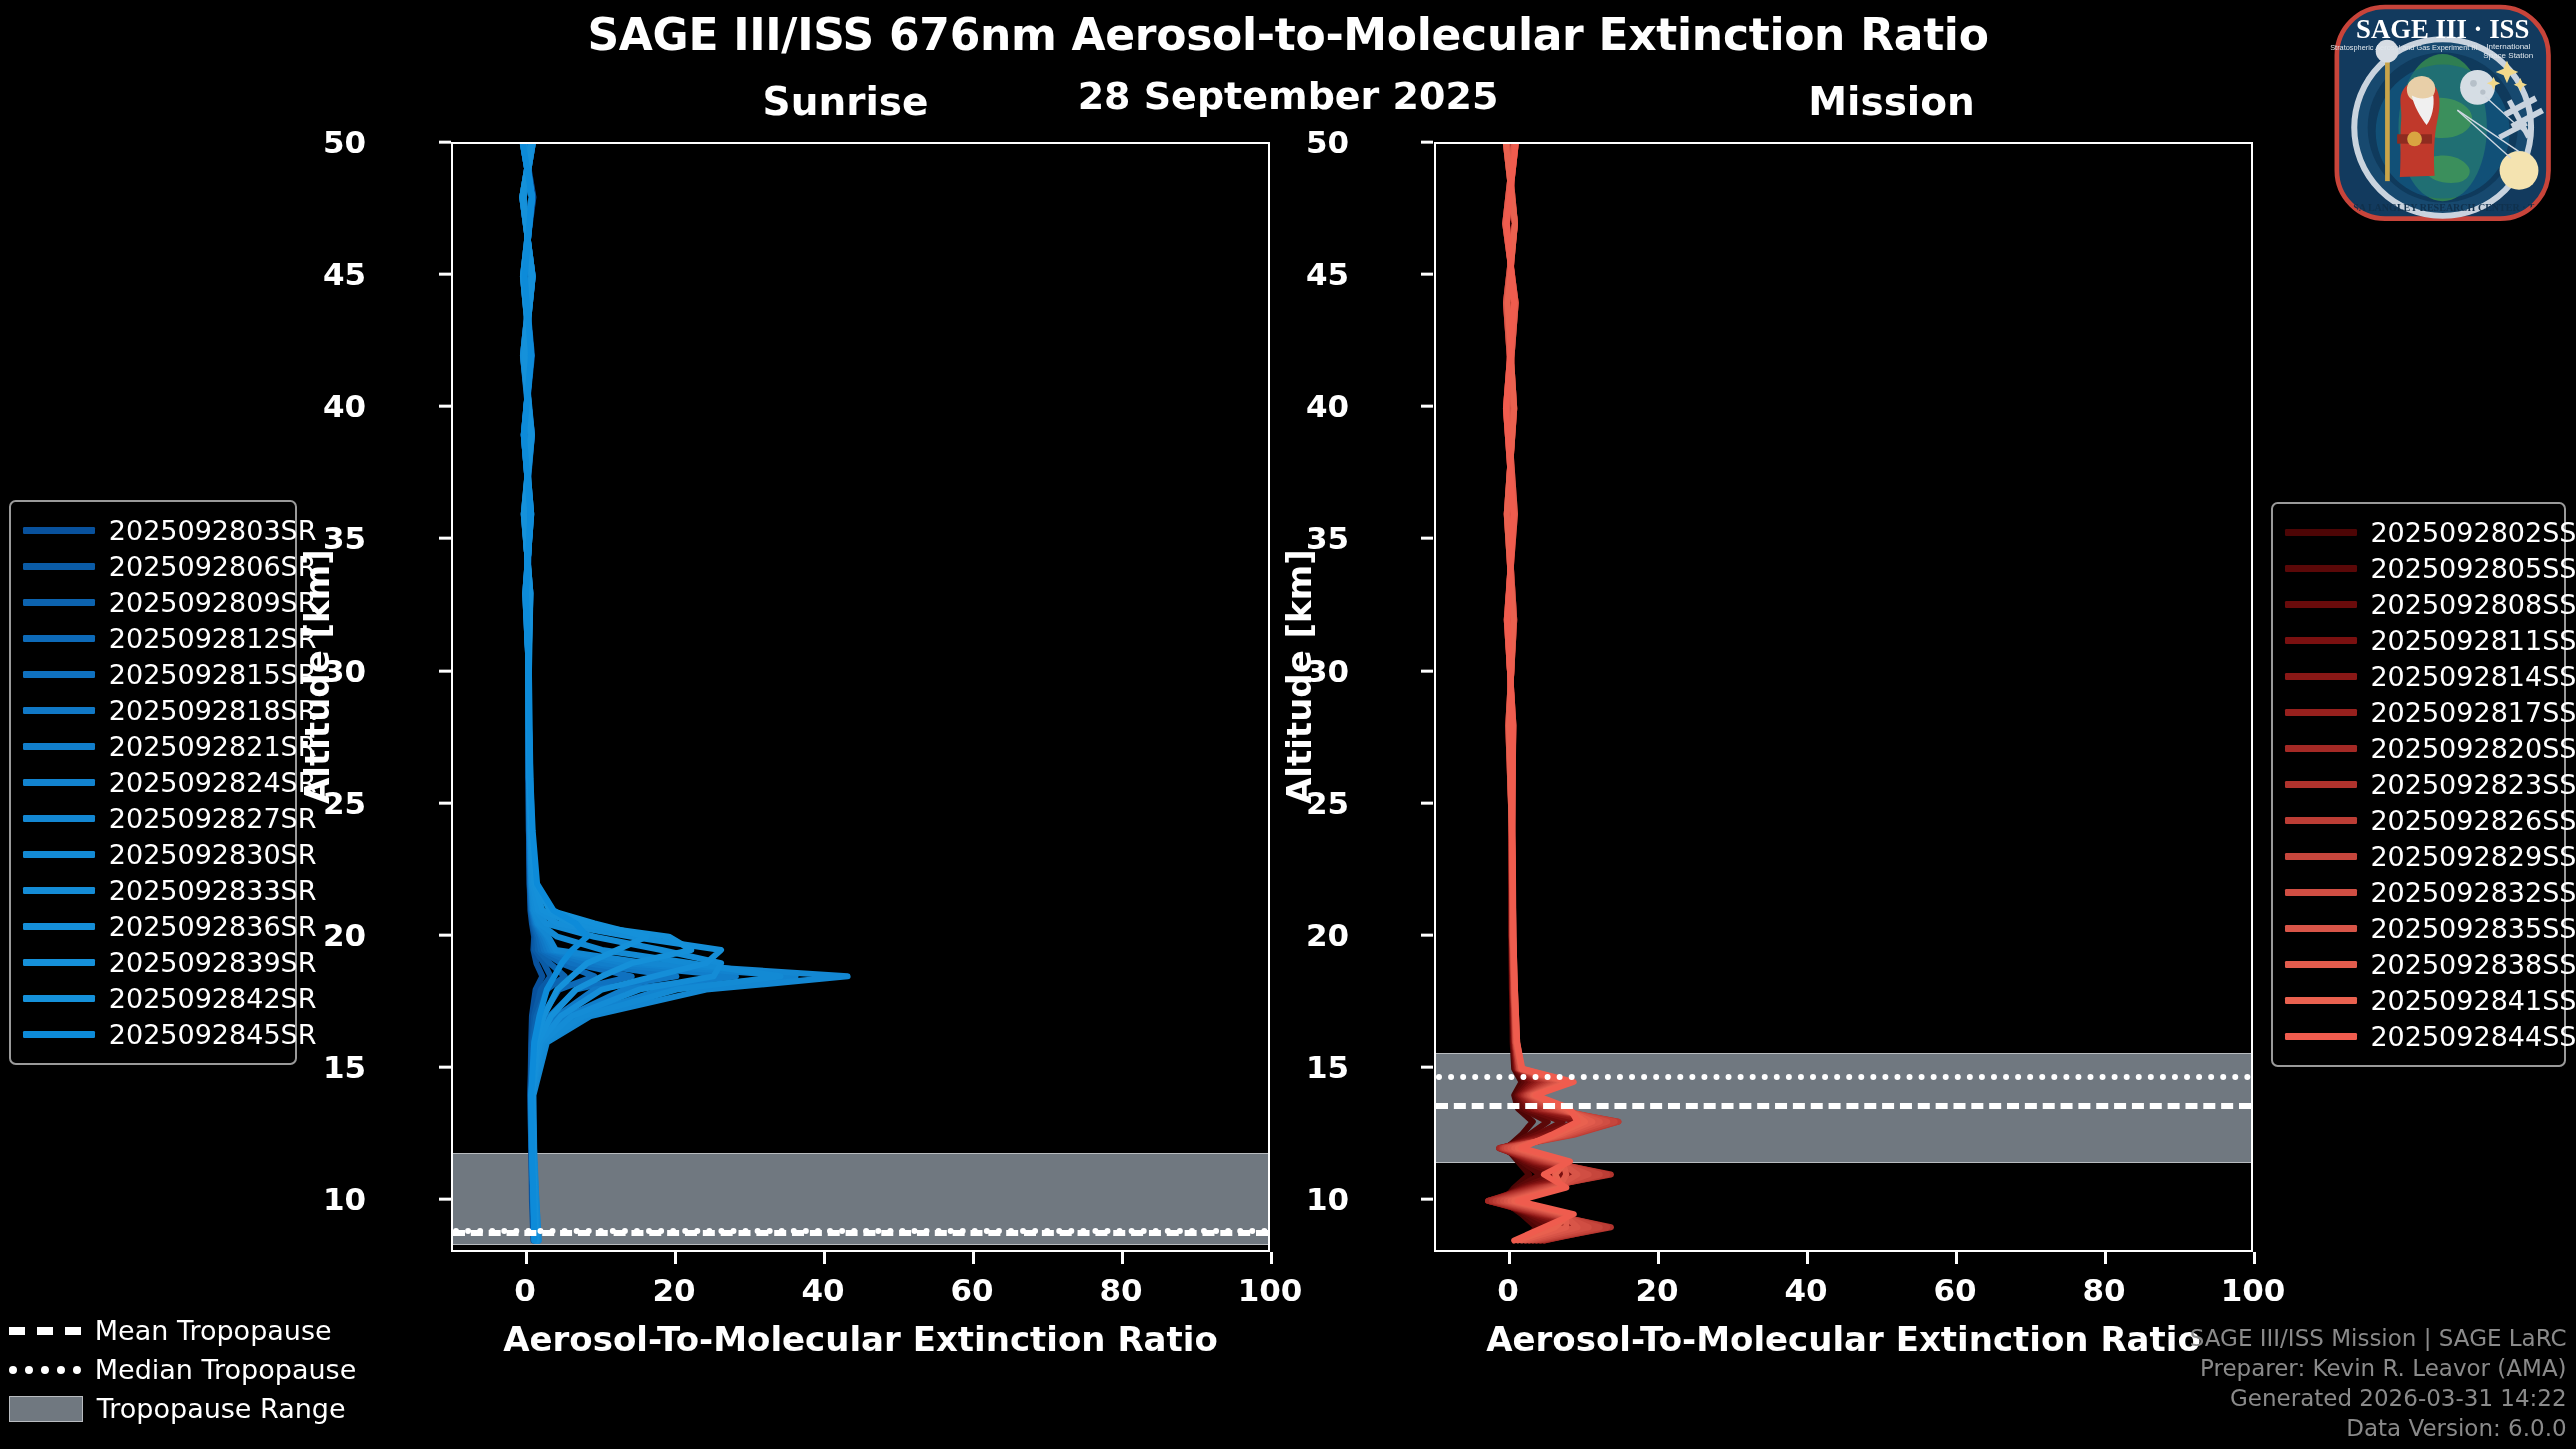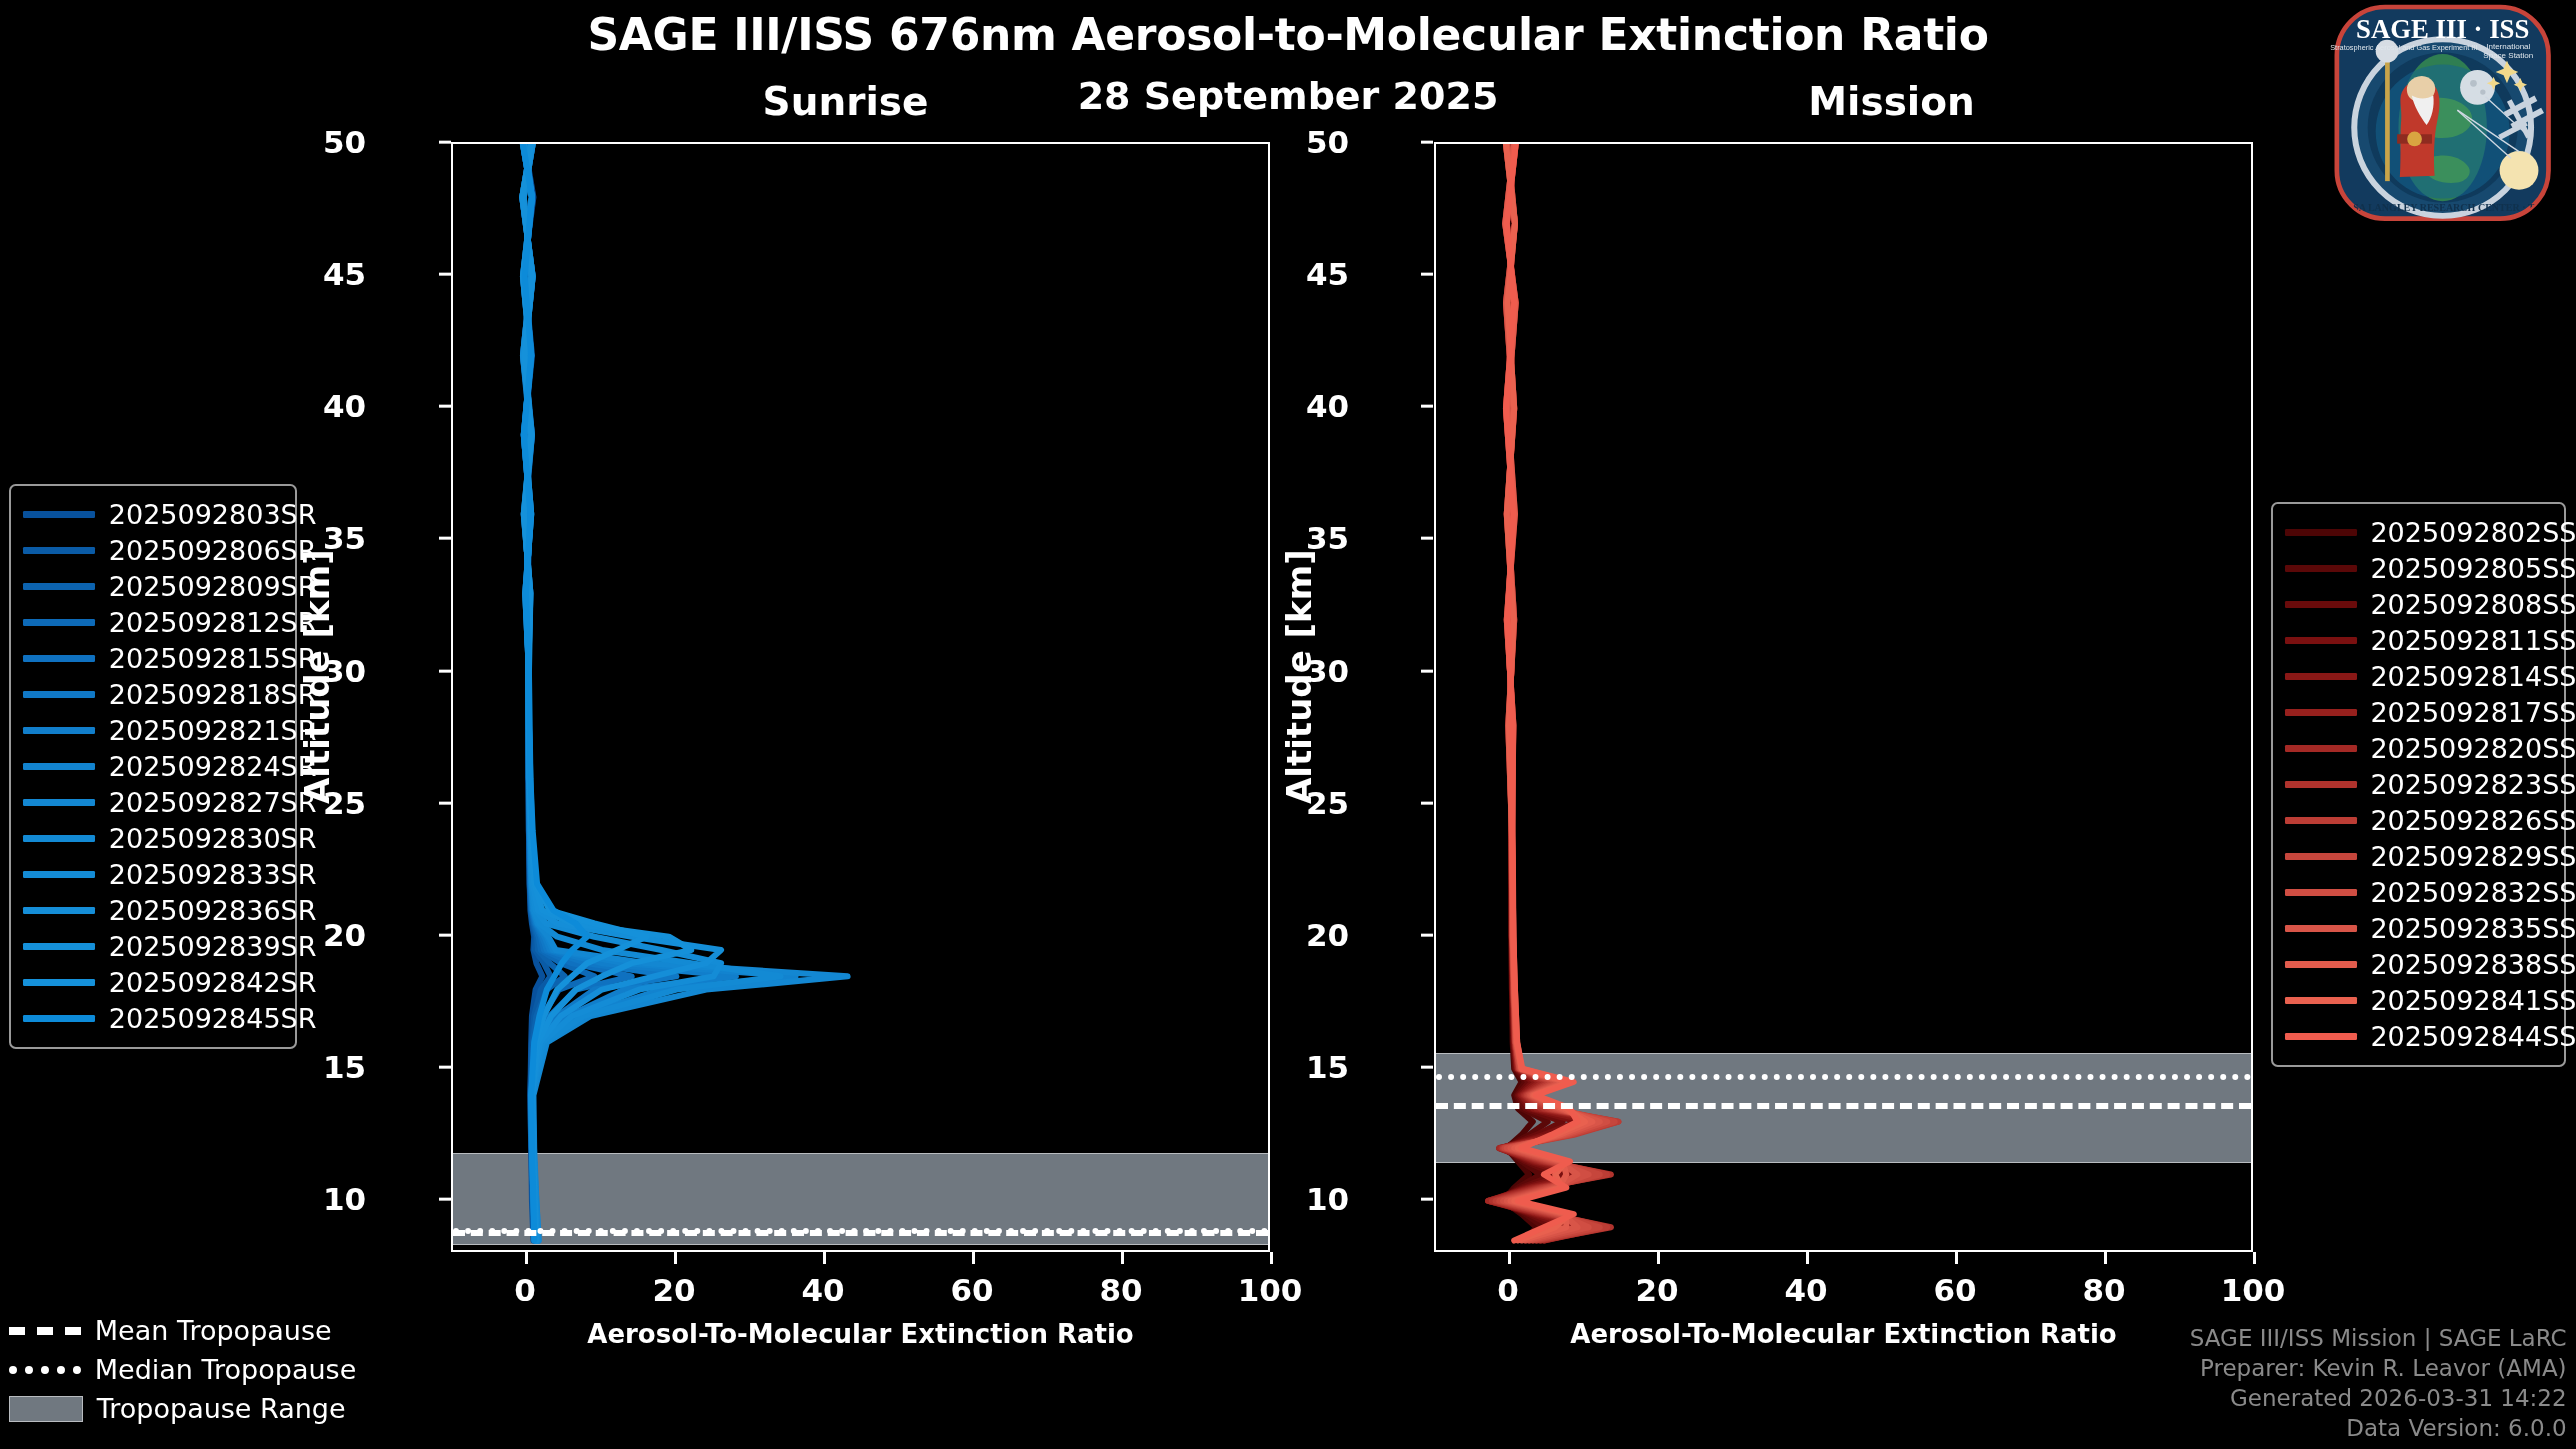--- a/index.html
+++ b/index.html
@@ -26,25 +26,25 @@
   .tropo-median{border-top:6px dotted #fff;}
 
   .yticklabel{position:absolute;text-align:left;font-size:31px;font-weight:bold;
               transform:translateY(-50%);width:101px;}
   .ytick{position:absolute;width:12px;height:2.7px;background:#fff;transform:translateY(-50%);}
   .xticklabel{position:absolute;text-align:center;font-size:31px;font-weight:bold;width:134px;}
   .xtick{position:absolute;width:2.7px;height:12px;background:#fff;}
 
   .ylabel{position:absolute;font-size:34px;font-weight:bold;
           transform:rotate(-90deg);transform-origin:left top;white-space:nowrap;}
-  .xlabel{position:absolute;font-size:26px;font-weight:bold;text-align:center;width:819px;}
+  .xlabel{position:absolute;font-size:34px;font-weight:bold;text-align:center;width:819px;}
 
   .legend{position:absolute;border:2px solid #9a9a9a;border-radius:6.7px;background:#000;
           padding:10.7px 12px;box-sizing:border-box;}
-  #legend-left{left:9.4px;top:484px;width:288px;}
+  #legend-left{left:9.4px;top:500px;width:288px;}
   #legend-right{left:2271px;top:502px;width:295px;}
   .legend-row{display:flex;align-items:center;height:36px;}
   .legend-swatch{width:72px;height:7.4px;border-radius:1.3px;flex:0 0 auto;}
   .legend-text{font-size:27px;margin-left:13.4px;white-space:nowrap;}
   #legend-right .legend-row{justify-content:flex-start;}
 
   #legend-tropo{position:absolute;left:9.4px;top:1311px;width:349px;}
   #legend-tropo .legend-row{height:39px;}
   .sw-dashed{width:72px;height:0;border-top:8.7px dashed #fff;}
   .sw-dotted{width:72px;height:0;border-top:8.7px dotted #fff;}

